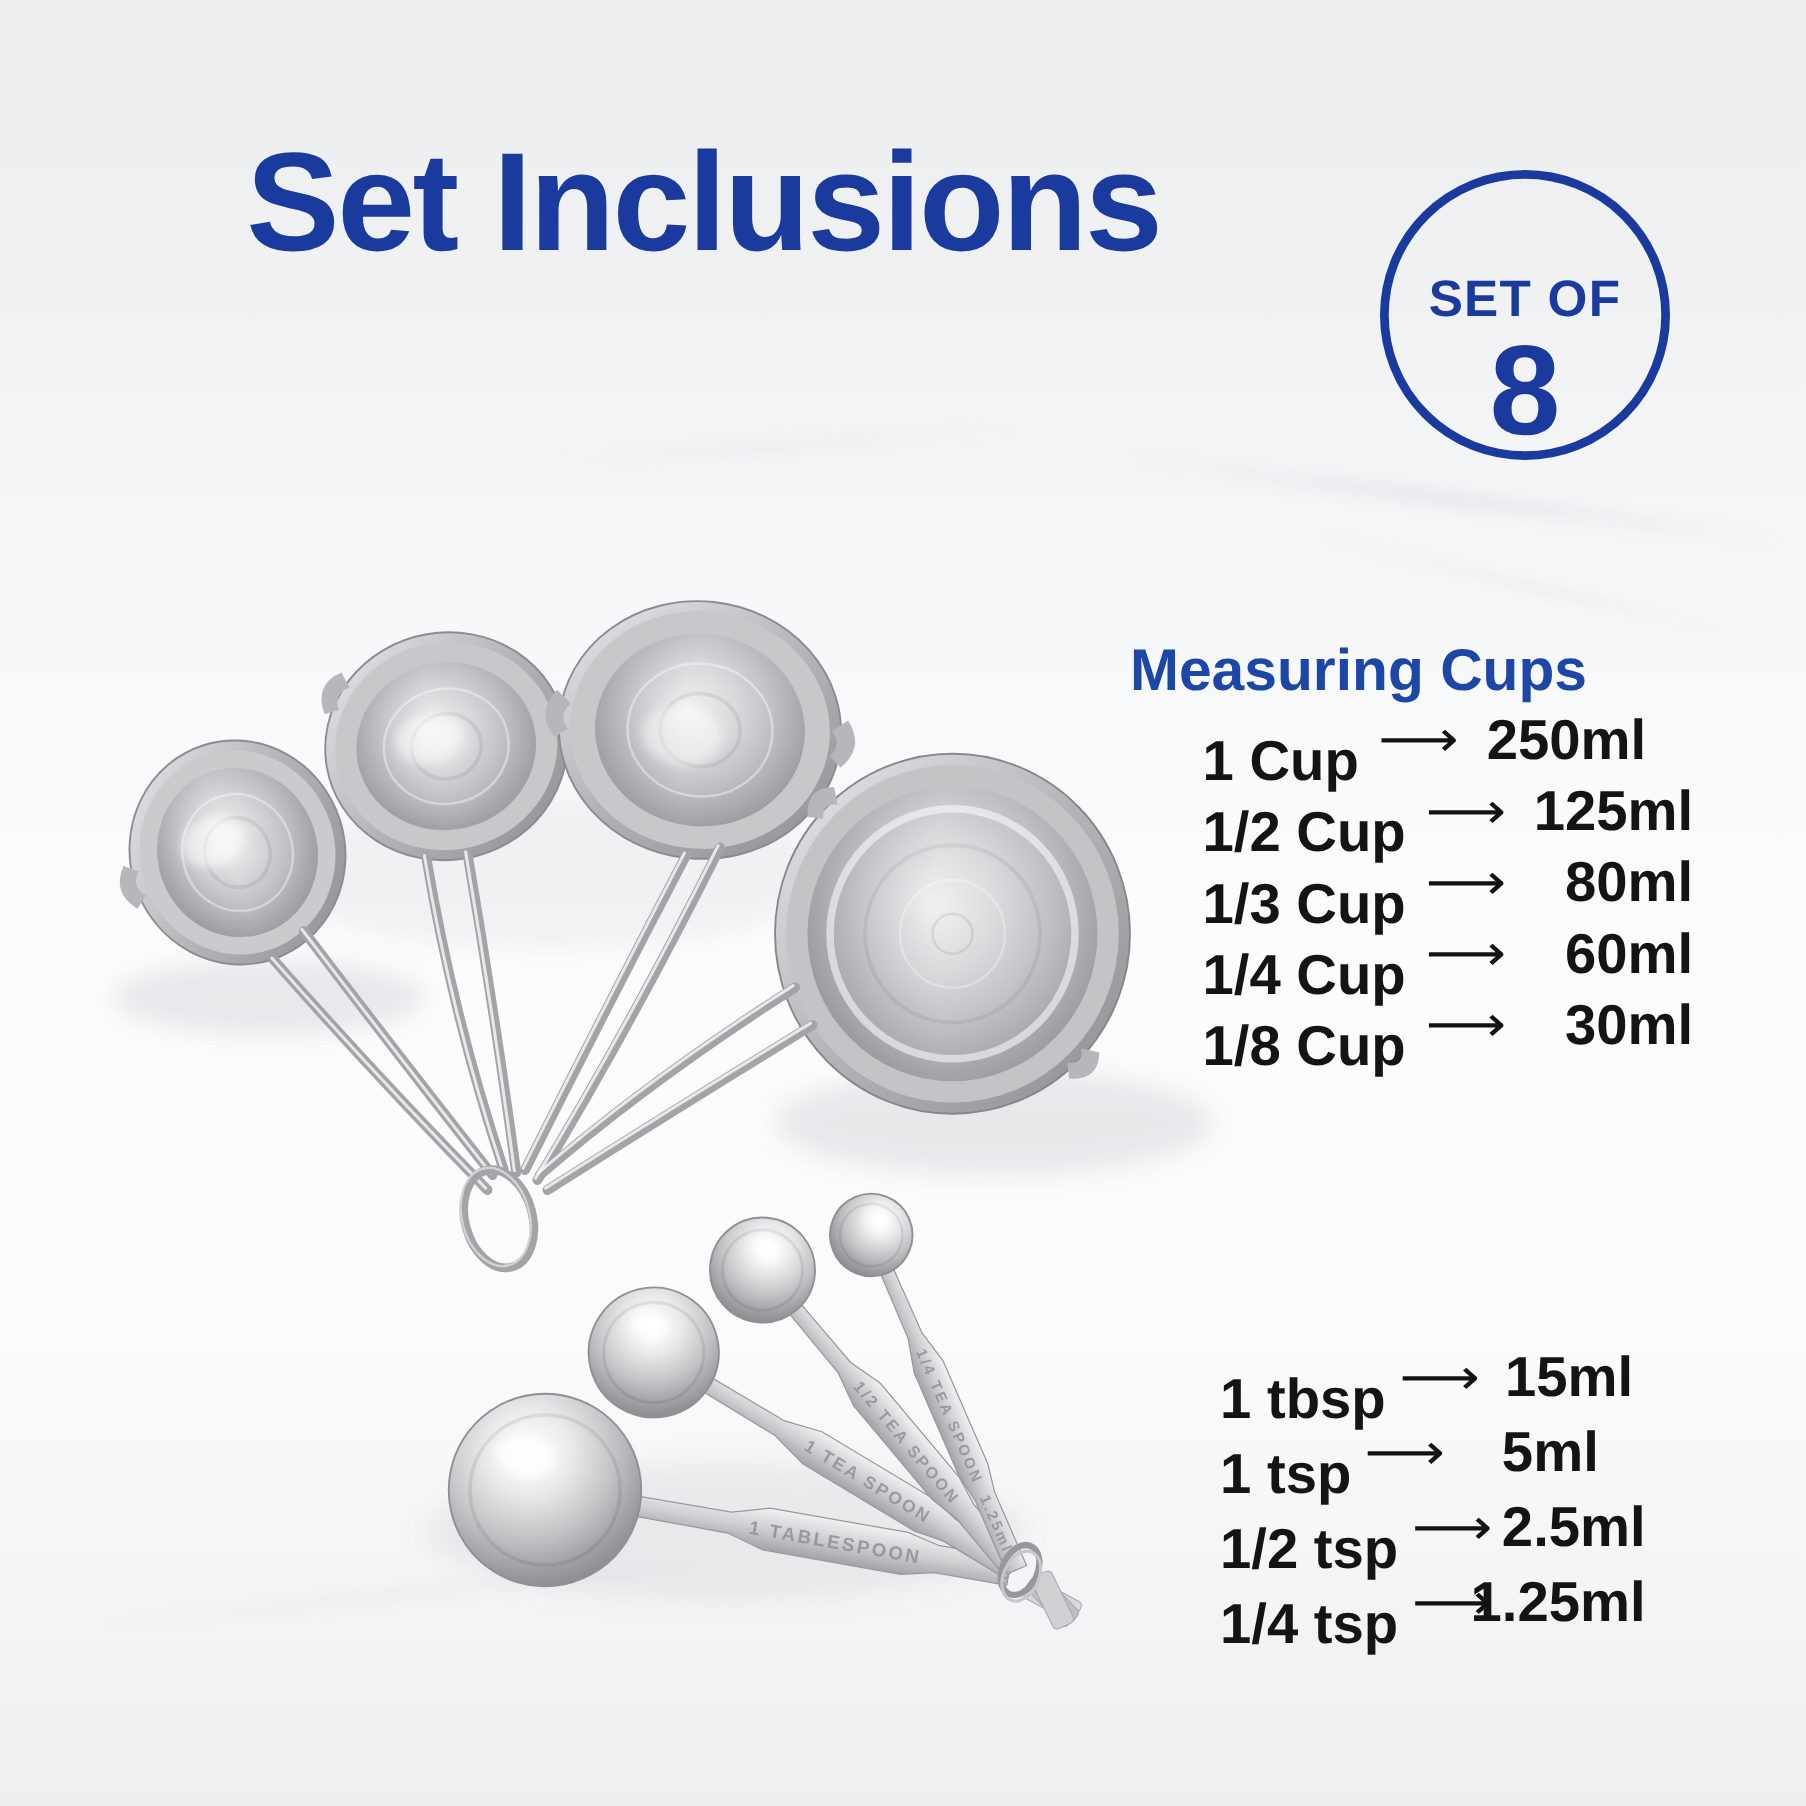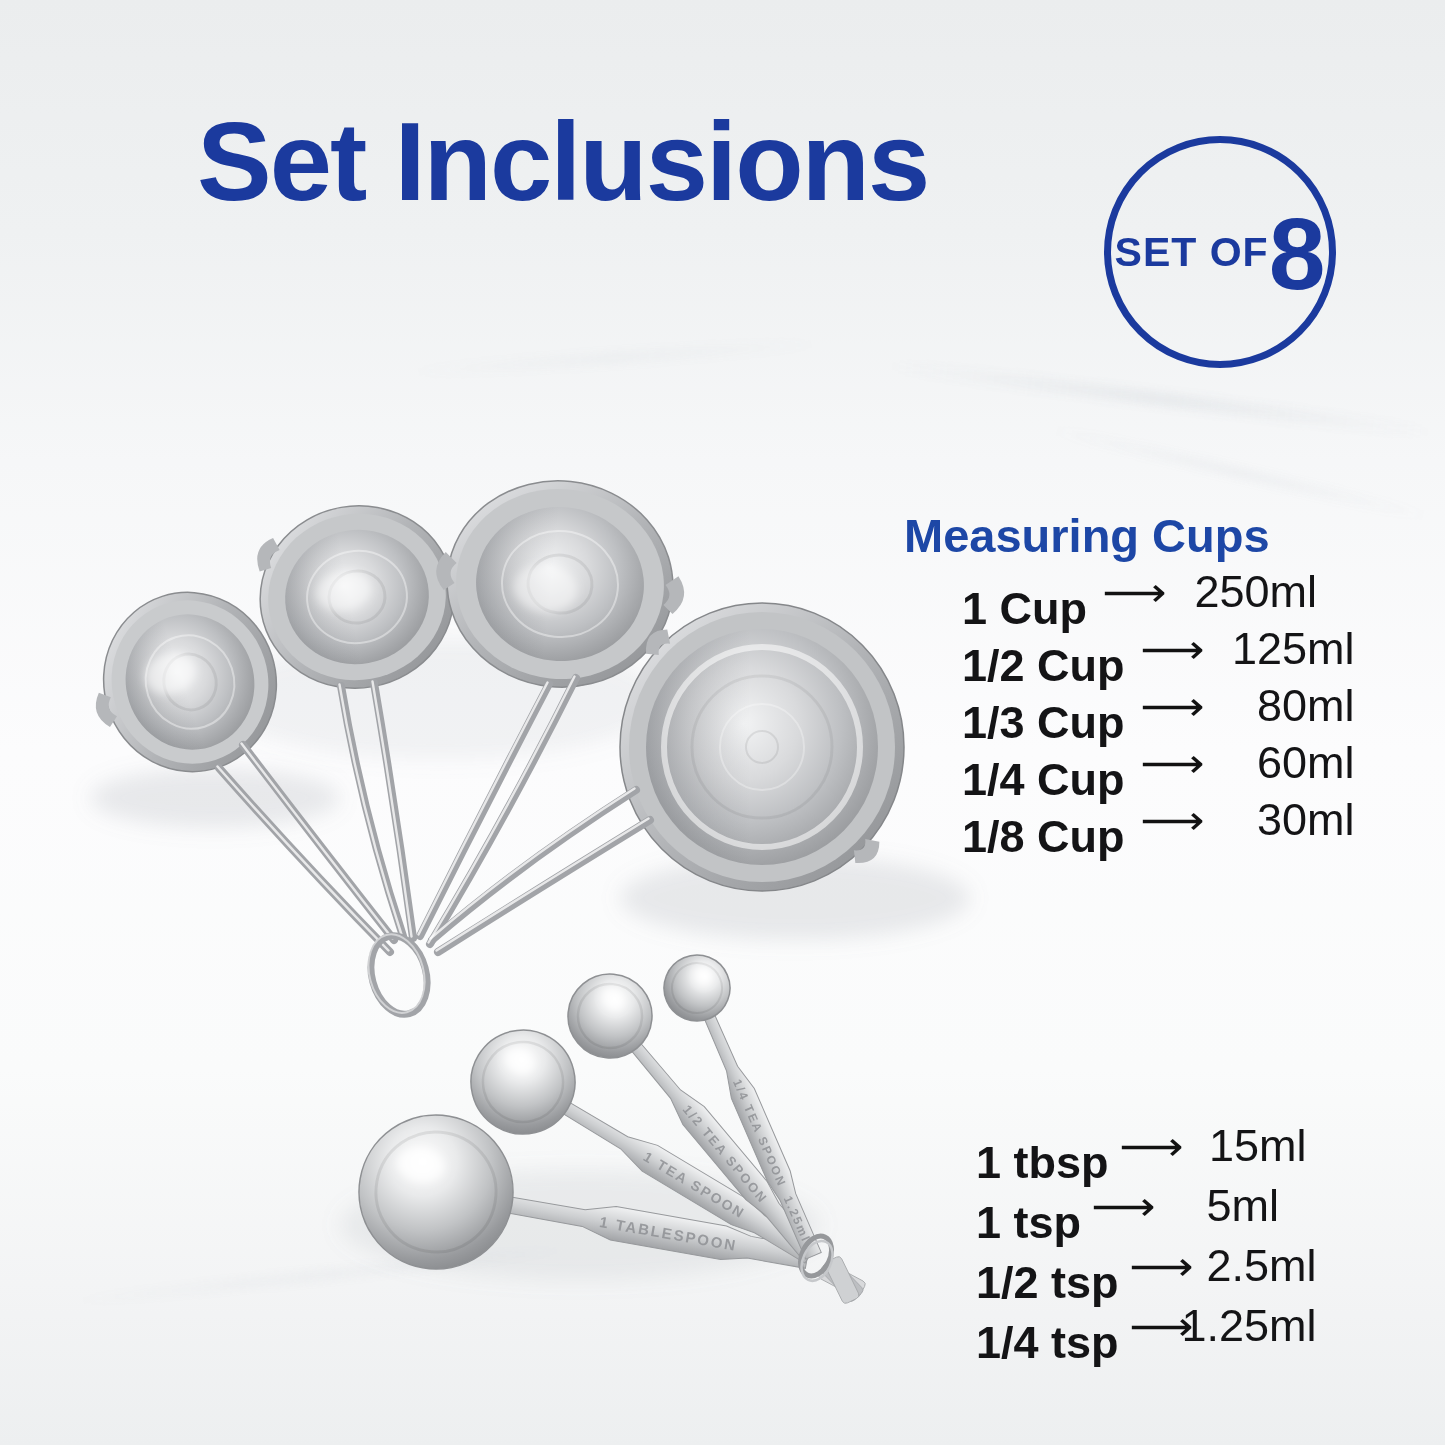--- a/index.html
+++ b/index.html
@@ -19,46 +19,46 @@
     font-size:112px;font-weight:700;letter-spacing:-2px;line-height:1;
     color:var(--brand-blue,#1b3a9e);white-space:nowrap;
   }
   .subtitle{
     position:absolute;left:184px;top:240px;
     font-size:44px;line-height:61px;color:#202124;white-space:nowrap;
   }
   .badge{
     position:absolute;left:1104px;top:136px;width:232px;height:232px;
     box-sizing:border-box;border:7px solid var(--brand-blue,#1b3a9e);border-radius:50%;
-    display:flex;align-items:center;justify-content:center;
+    display:flex;flex-direction:column;align-items:center;justify-content:flex-end;
     color:var(--brand-blue,#1b3a9e);
   }
   .badge-top{font-size:41px;font-weight:700;letter-spacing:1px;line-height:1;}
   .badge-count{font-size:102px;font-weight:700;line-height:.95;margin-top:4px;}
 
   .sec-heading{
     position:absolute;font-size:47px;font-weight:700;
     color:var(--heading-blue,#1d47a6);white-space:nowrap;
   }
   .cups-heading{left:904px;top:508px;}
   .spoons-heading{left:912px;top:984px;}
 
   .rows{position:absolute;display:flex;flex-direction:column;}
   .cups-rows{left:962px;top:548px;width:352px;}
-  .spoons-rows{left:976px;top:1102px;width:300px;}
+  .spoons-rows{left:976px;top:1058px;width:300px;}
   .row{display:grid;align-items:center;}
   .cups-rows .row{grid-template-columns:1fr 96px 134px;height:57px;}
   .spoons-rows .row{grid-template-columns:1fr 86px 112px;height:60px;}
   .row-label{font-size:45px;font-weight:700;color:#141416;justify-self:start;white-space:nowrap;margin-top:35px;}
   .row-arrow{
     font-family:"DejaVu Sans","Liberation Sans",sans-serif;
     font-size:40px;font-weight:400;color:#121212;justify-self:center;
     display:inline-block;transform:scaleX(1.12);line-height:1;
   }
-  .row-value{font-size:45px;font-weight:400;color:#141416;justify-self:end;white-space:nowrap;}
+  .row-value{font-size:45px;font-weight:700;color:#141416;justify-self:end;white-space:nowrap;}
 
   .photo{position:absolute;left:0;top:0;}
   .engraving{fill:#8f9195;letter-spacing:2px;font-family:"Liberation Sans",sans-serif;font-weight:700;opacity:.85;}
 </style>
 </head>
 <body>
 
 <div class="canvas">
 
   <div class="vein vein1"></div>

